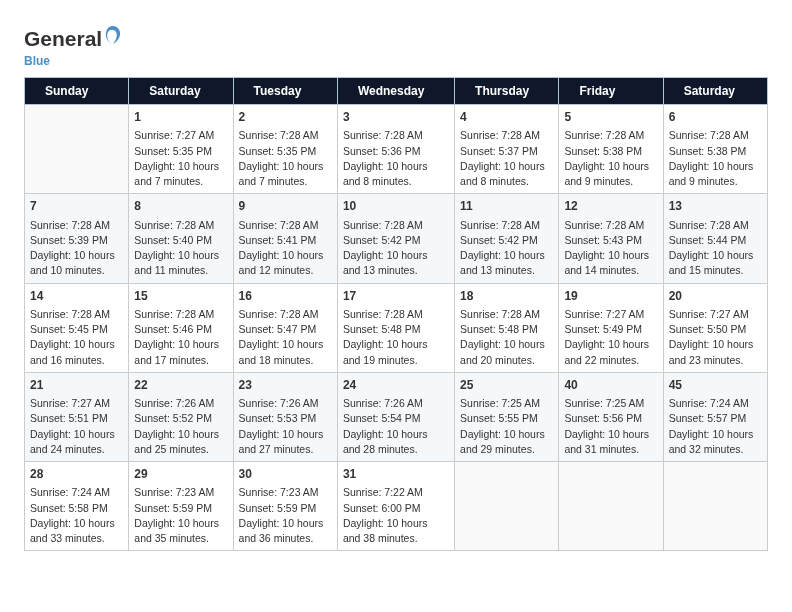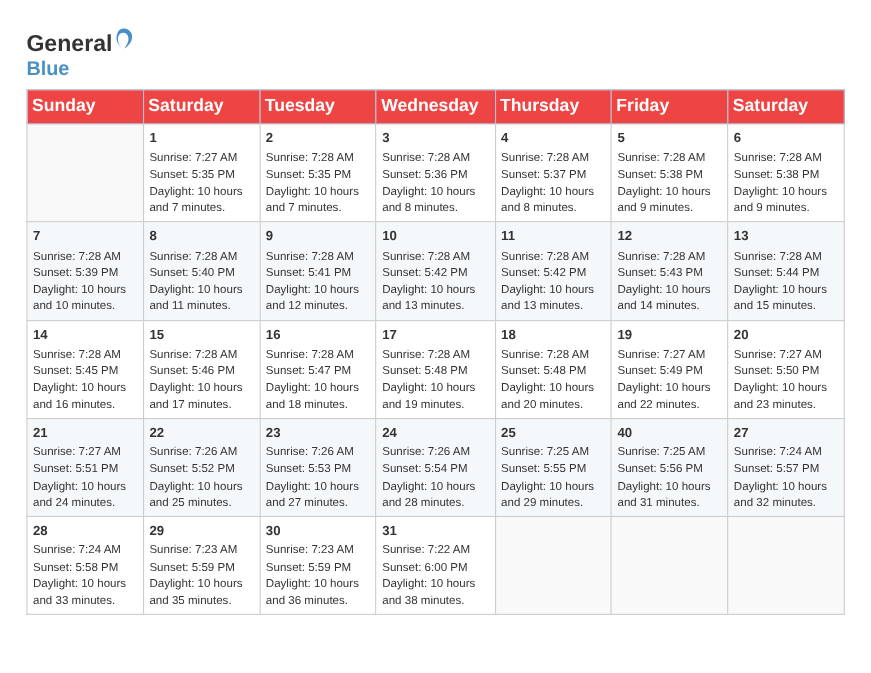--- a/index.html
+++ b/index.html
@@ -40,25 +40,25 @@
       font-size: 14px;
       color: #555;
       margin-top: 2px;
     }
     table {
       width: 100%;
       border-collapse: collapse;
       font-size: 11px;
     }
     thead tr th {
-      background-color: #ef4444;
+      background-color: #0f172a;
       color: #fff;
-      padding: 6px 4px;
+      padding: 6px 20px;
       text-align: left;
-      font-size: 16px;
+      font-size: 12px;
       font-weight: bold;
       border: 1px solid #b0c4d8;
     }
     tbody tr td {
       border: 1px solid #ccc;
       padding: 4px 5px;
       vertical-align: top;
       min-height: 70px;
       background: #fff;
       color: #333;
@@ -83,21 +83,21 @@
   </style>
 </head>
 <body>
 
 <div class="header-area">
   <div class="logo">
     <div>
       <span style="font-size:21px;font-weight:bold;color:#333;">General</span><svg class="logo-icon" viewBox="0 0 18 22">
           <path d="M9 2 C13 2, 17 6, 16 11 C15 16, 11 19, 9 20 C12 16, 14 12, 12 8 C10 5, 6 5, 4 8 C2 12, 4 17, 7 20 C5 18, 1 14, 2 9 C3 4, 5 2, 9 2Z" fill="#4a90c4"></path>
         </svg>
-      <br><span style="font-size:18px;font-weight:bold;color:#4a90c4;">Blue</span>
+      <br><span style="font-size:12px;font-weight:bold;color:#4a90c4;">Blue</span>
     </div>
   </div>
   <div class="title-area">
     <div class="main-title"></div>
     <div class="subtitle"></div>
   </div>
 </div>
 
 <table>
   <thead>
@@ -218,21 +218,21 @@
         </td>
         <td>
           <span class="day-num">25</span>
           <div class="cell-content">Sunrise: 7:25 AM<br>Sunset: 5:55 PM<br>Daylight: 10 hours<br>and 29 minutes.</div>
         </td>
         <td>
           <span class="day-num">40</span>
           <div class="cell-content">Sunrise: 7:25 AM<br>Sunset: 5:56 PM<br>Daylight: 10 hours<br>and 31 minutes.</div>
         </td>
         <td>
-          <span class="day-num">27</span>
+          <span class="day-num">45</span>
           <div class="cell-content">Sunrise: 7:24 AM<br>Sunset: 5:57 PM<br>Daylight: 10 hours<br>and 32 minutes.</div>
         </td>
       </tr>
       <tr>
         <td>
           <span class="day-num">28</span>
           <div class="cell-content">Sunrise: 7:24 AM<br>Sunset: 5:58 PM<br>Daylight: 10 hours<br>and 33 minutes.</div>
         </td>
         <td>
           <span class="day-num">29</span>

